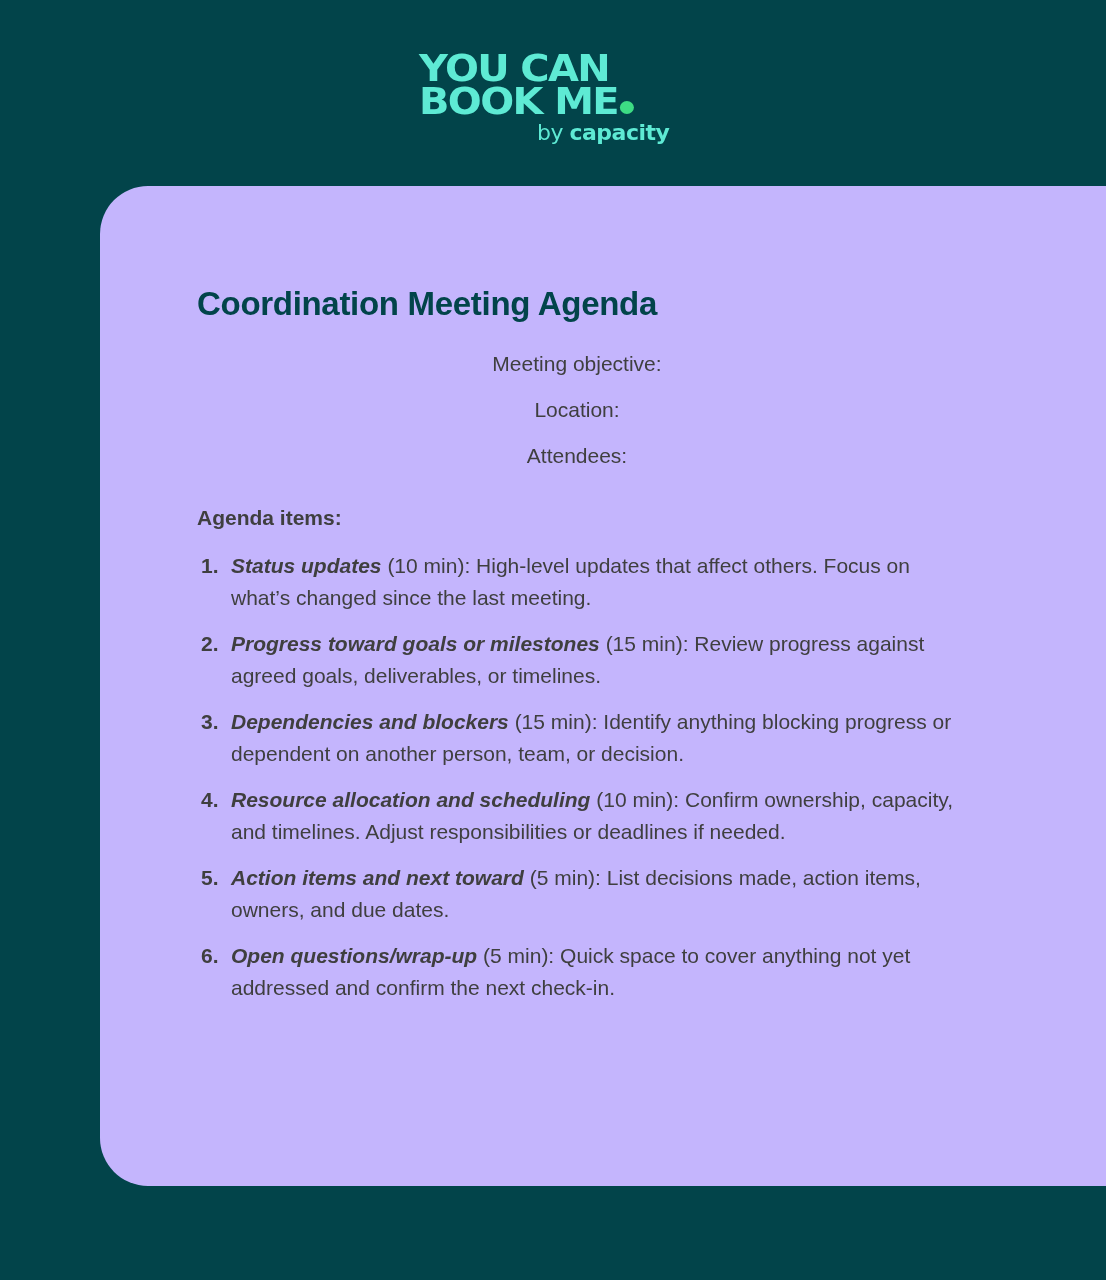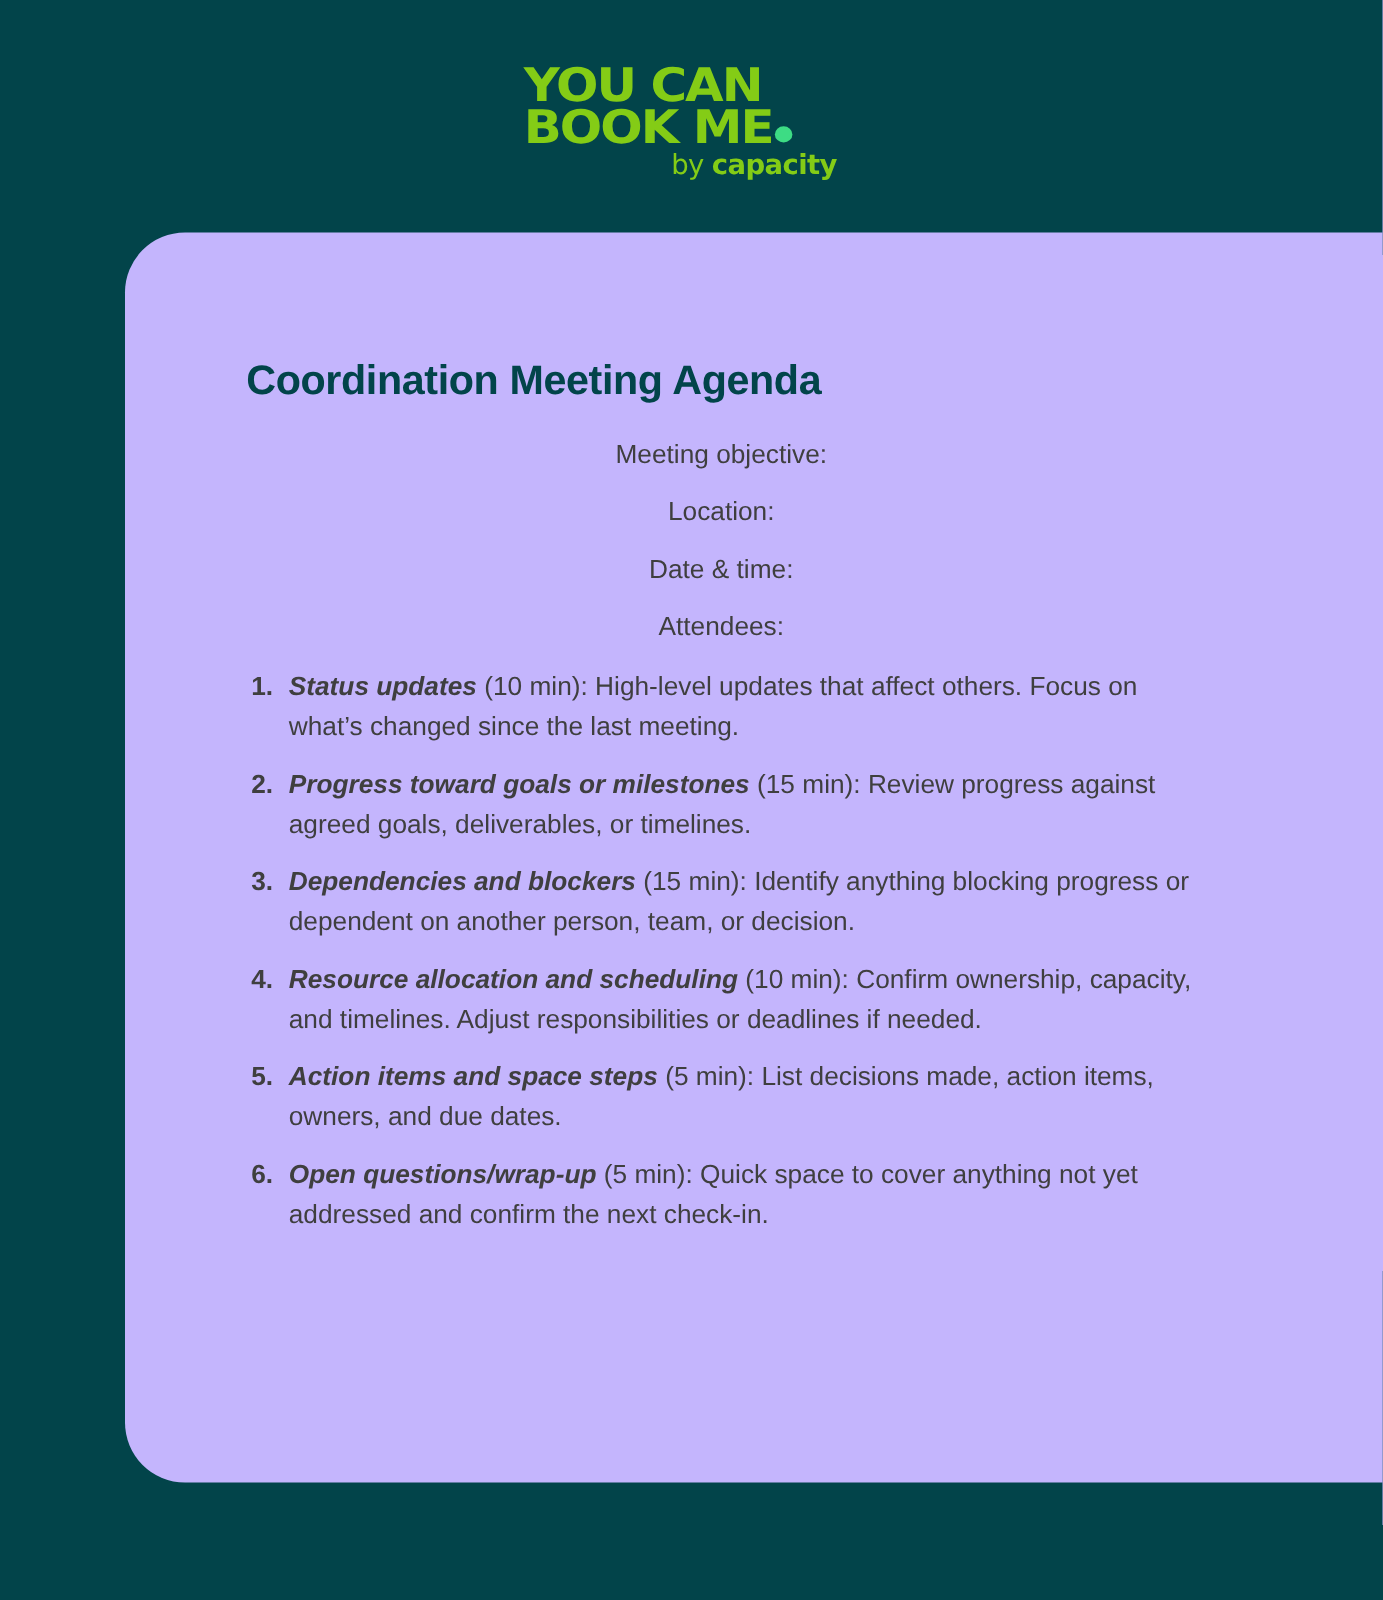--- a/index.html
+++ b/index.html
@@ -5,21 +5,21 @@
   html, body { margin: 0; padding: 0; }
   body {
     width: 1106px; height: 1280px;
     background: #02444a;
     font-family: "Liberation Sans", sans-serif;
     position: relative;
     overflow: hidden;
   }
   .logo {
     position: absolute; left: 419px; top: 52px; width: 270px; height: 100px;
-    color: #84cc16;
+    color: #5eead4;
   }
   .logo-line {
     font-family: "DejaVu Sans", sans-serif;
     font-weight: bold;
     font-size: 37px;
     line-height: 33px;
     letter-spacing: -1.5px;
     white-space: nowrap;
     transform: scaleX(1.08);
     transform-origin: left;
@@ -59,25 +59,25 @@
   <div class="logo-line"><span>BOOK ME</span><span class="logo-dot"></span></div>
   <div class="logo-by"><span>by</span> <b>capacity</b></div>
 </div>
 
 <div class="card">
   <div class="content">
     <h1>Coordination Meeting Agenda</h1>
     <div class="fields">
       <div class="field">Meeting objective:</div>
       <div class="field">Location:</div>
-      <div class="field">Date &amp; time:</div>
       <div class="field">Attendees:</div>
     </div>
+    <div class="agenda-label">Agenda items:</div>
     <ol>
       <li><span class="num">1.</span><span class="title">Status updates</span> <span>(10 min):</span> <span>High-level updates that affect others. Focus on what’s changed since the last meeting.</span></li>
       <li><span class="num">2.</span><span class="title">Progress toward goals or milestones</span> <span>(15 min):</span> <span>Review progress against agreed goals, deliverables, or timelines.</span></li>
       <li><span class="num">3.</span><span class="title">Dependencies and blockers</span> <span>(15 min):</span> <span>Identify anything blocking progress or dependent on another person, team, or decision.</span></li>
       <li><span class="num">4.</span><span class="title">Resource allocation and scheduling</span> <span>(10 min):</span> <span>Confirm ownership, capacity, and timelines. Adjust responsibilities or deadlines if needed.</span></li>
-      <li><span class="num">5.</span><span class="title">Action items and space steps</span> <span>(5 min):</span> <span>List decisions made, action items, owners, and due dates.</span></li>
+      <li><span class="num">5.</span><span class="title">Action items and next toward</span> <span>(5 min):</span> <span>List decisions made, action items, owners, and due dates.</span></li>
       <li><span class="num">6.</span><span class="title">Open questions/wrap-up</span> <span>(5 min):</span> <span>Quick space to cover anything not yet addressed and confirm the next check-in.</span></li>
     </ol>
   </div>
 </div>
 
 </body></html>

